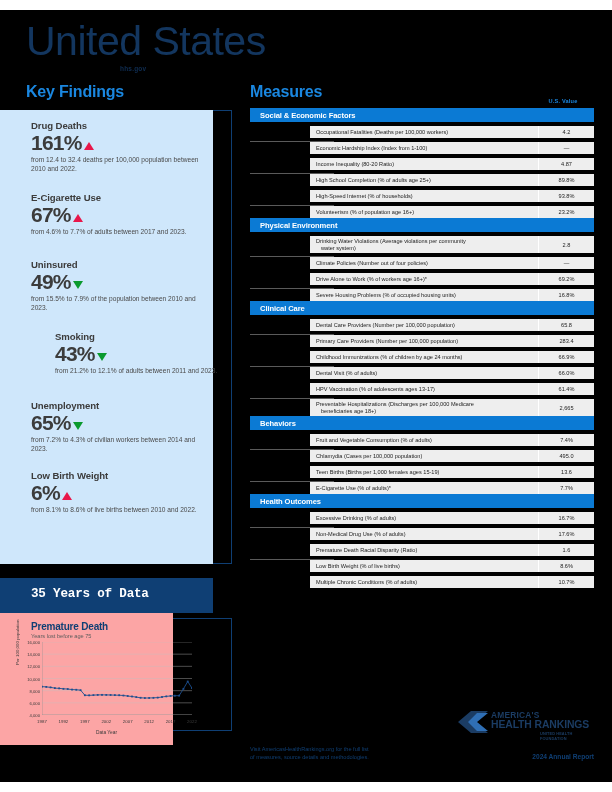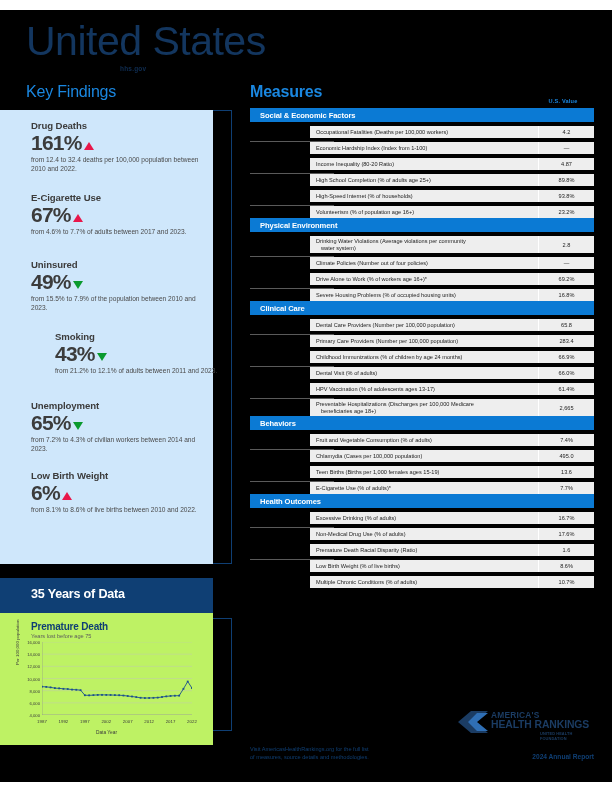--- a/index.html
+++ b/index.html
@@ -19,21 +19,21 @@
     position:absolute;left:26px;top:18px;
     font-size:41px;line-height:46px;letter-spacing:-0.5px;
     color:#13365f;font-weight:300;white-space:nowrap;
   }
   #hhs{
     position:absolute;left:120px;top:65px;
     font-size:6.5px;font-weight:700;color:#0f2d52;letter-spacing:0.2px;
   }
   #key-findings-title{
     position:absolute;left:26px;top:83px;
-    font-size:16px;font-weight:400;color:#1a87e0;letter-spacing:-0.2px;
+    font-size:16px;font-weight:700;color:#1a87e0;letter-spacing:-0.2px;
   }
   #measures-title{
     position:absolute;left:250px;top:83px;
     font-size:16px;font-weight:700;color:#1a87e0;letter-spacing:-0.2px;
   }
   #usvalue{
     position:absolute;left:528px;top:98px;width:70px;
     font-size:5.6px;font-weight:700;color:#1a87e0;text-align:center;letter-spacing:0.2px;
   }
 
@@ -52,28 +52,28 @@
   .kf-arrow{display:inline-block;width:0;height:0;margin-left:2px;position:relative;top:3px;}
   .kf-arrow.up{border-left:5px solid transparent;border-right:5px solid transparent;border-bottom:8px solid #e8174a;}
   .kf-arrow.down{border-left:5px solid transparent;border-right:5px solid transparent;border-top:8px solid #0a9a2e;}
   .kf-desc{font-size:6.6px;line-height:8.6px;color:#4a4a4a;margin:2px 0 0 0;}
 
   
   #years-bar{
     position:absolute;left:0px;top:578px;width:213px;height:35px;background:#0f3f74;
   }
   #years-bar span{
-    position:absolute;left:31px;top:9px;font-size:12.6px;font-weight:700;color:#ffffff;letter-spacing:-0.2px;
+    position:absolute;left:31px;top:9px;font-size:12.6px;font-weight:700;color:#ffffff;letter-spacing:-0.2px;font-family:Liberation Mono, monospace;
   }
   #chart-accent{
     position:absolute;left:0px;top:618px;width:232px;height:113px;
     border:1px solid #0f3f74;border-left:none;box-sizing:border-box;
   }
   #chart-panel{
-    position:absolute;left:0px;top:613px;width:213px;height:132px;background:#bef264;
+    position:absolute;left:0px;top:613px;width:173px;height:132px;background:#fca5a5;
   }
   #chart-title{position:absolute;left:31px;top:8px;font-size:10px;font-weight:700;color:#0f3f74;letter-spacing:-0.2px;}
   #chart-sub{position:absolute;left:31px;top:20px;font-size:5.6px;color:#5c5c5c;}
   #chart-ylabel{
     position:absolute;left:15px;top:52px;
     font-size:4.4px;color:#3c3c3c;
     transform:rotate(-90deg);transform-origin:left top;white-space:nowrap;
   }
   #chart-xlabel{position:absolute;left:0;top:117px;width:213px;text-align:center;font-size:4.8px;color:#3c3c3c;}
   #plot{position:absolute;left:42px;top:29px;width:150px;height:73px;}

